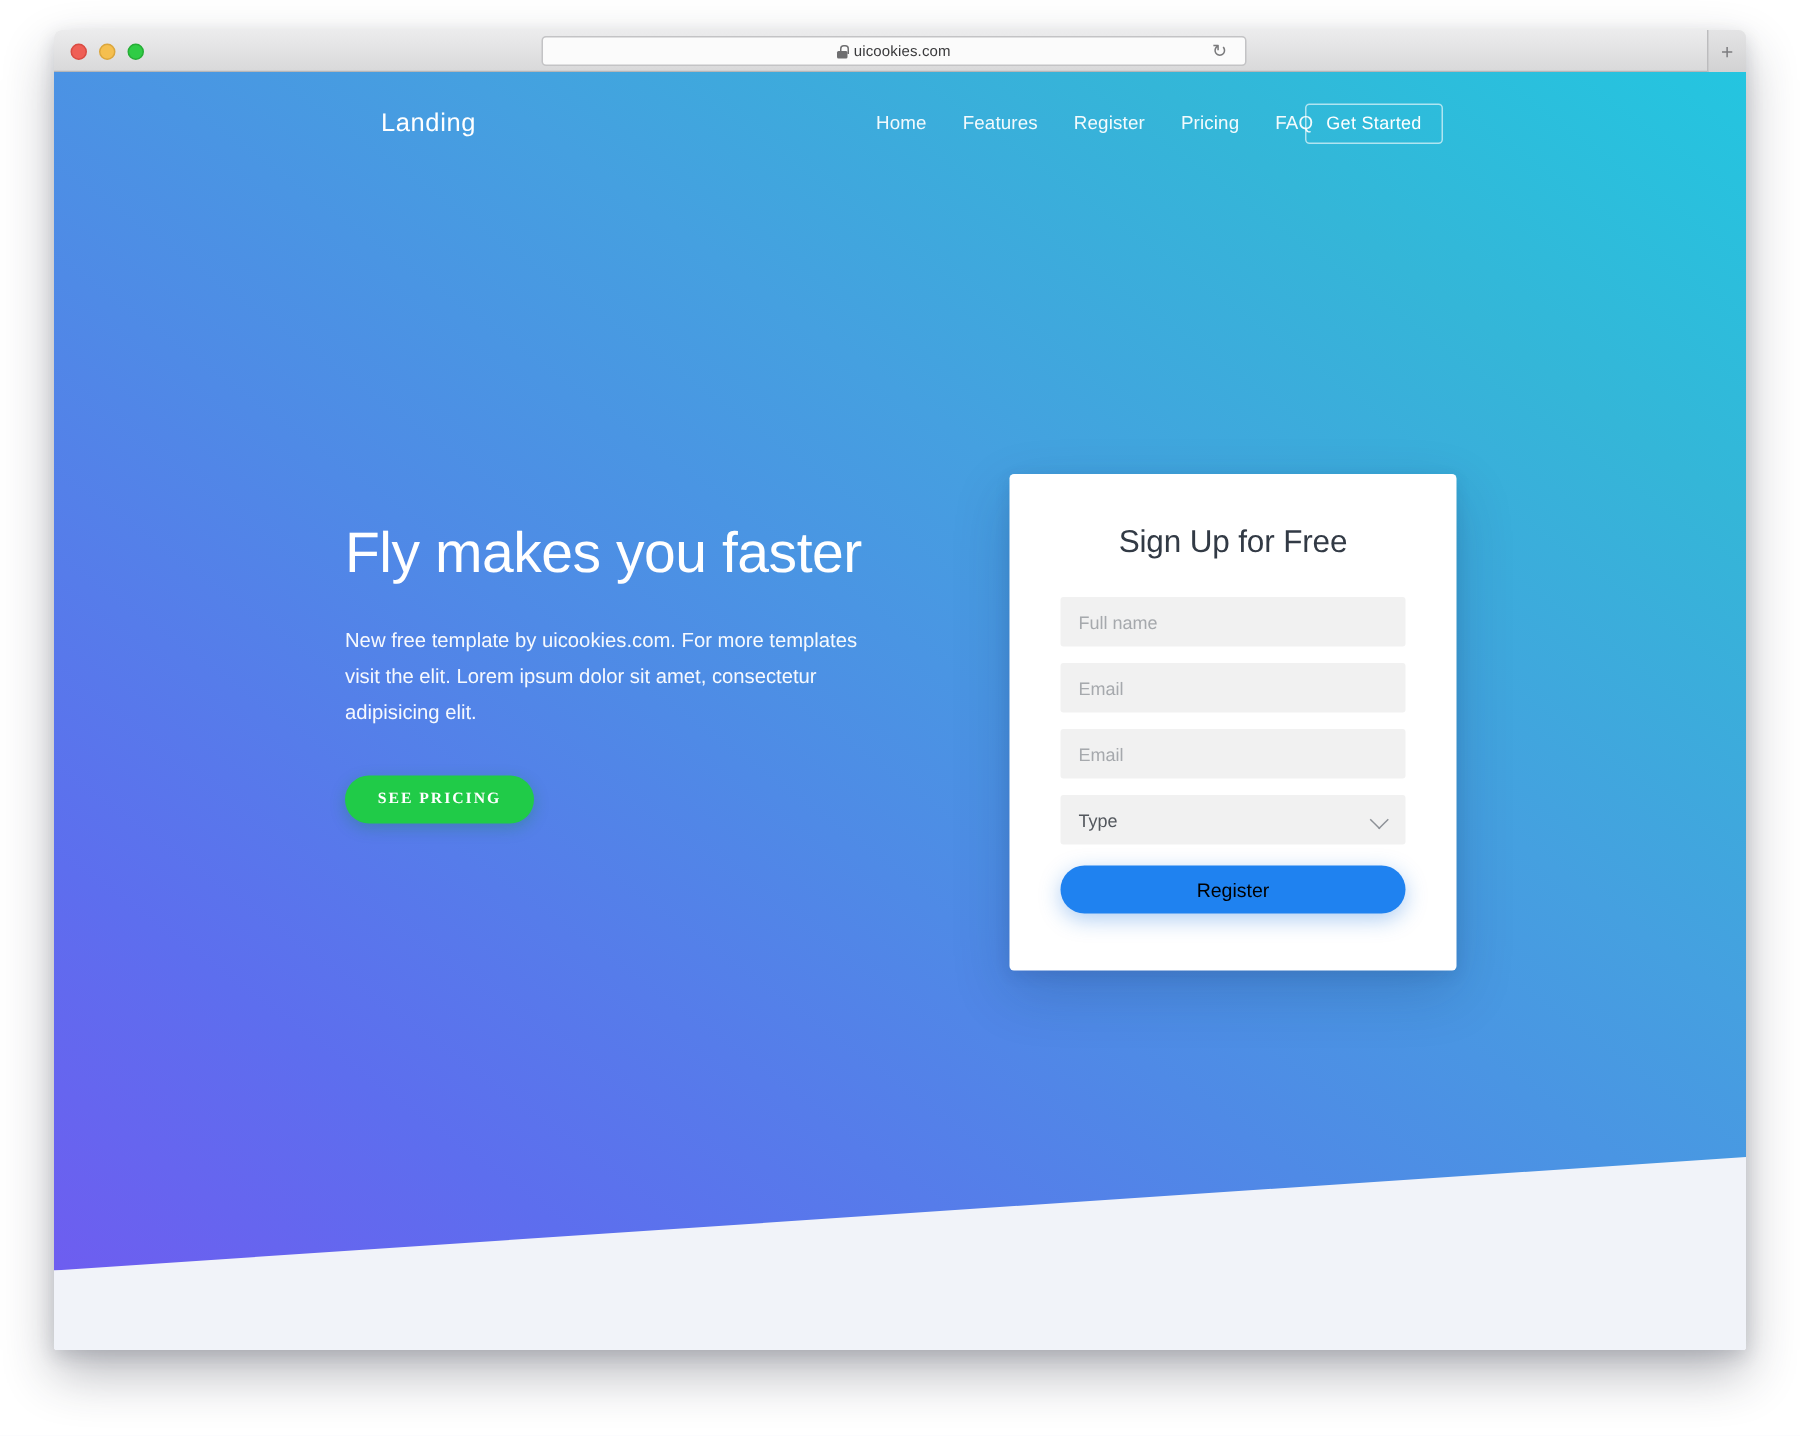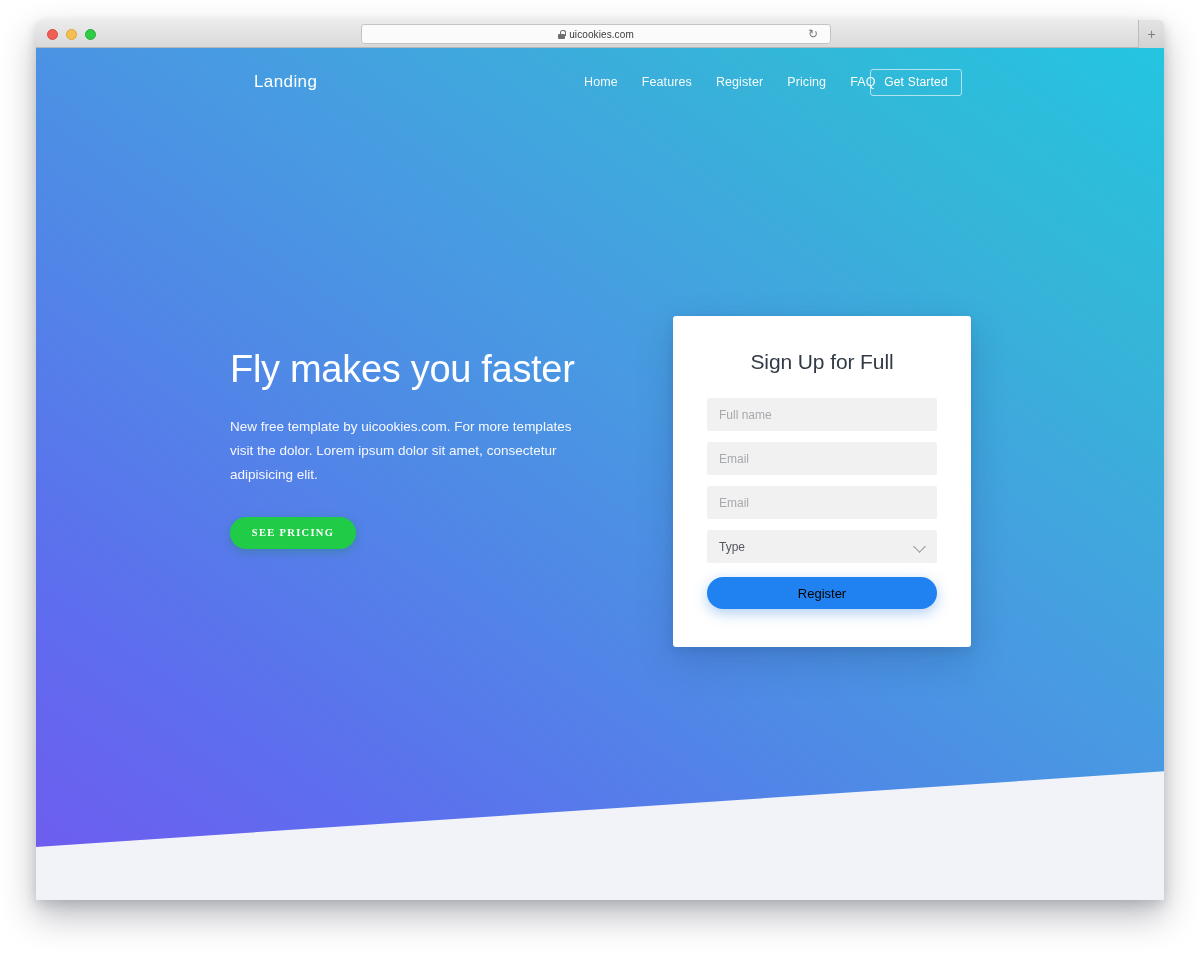--- a/index.html
+++ b/index.html
@@ -356,27 +356,27 @@
         <span class="nav-link">Register</span>
         <span class="nav-link">Pricing</span>
         <span class="nav-link">FAQ</span>
       </div>
       <button class="get-started-btn">Get Started</button>
     </div>
 
     <div class="hero-content">
       <h1 class="hero-title">Fly makes you faster</h1>
       <p class="hero-description" style="font-size:13.5px;font-weight:300;line-height:1.78;color:rgba(255,255,255,0.95);margin-bottom:30px;max-width:345px;">
-        <span>New free template by </span><a class="muted-link">uicookies.com</a><span>. For more templates visit the </span><a class="muted-link">dolor</a><span>. Lorem ipsum dolor sit amet, consectetur adipisicing elit.</span>
+        <span>New free template by </span><a class="muted-link">uicookies.com</a><span>. For more templates visit the </span><a class="muted-link">elit</a><span>. Lorem ipsum dolor sit amet, consectetur adipisicing elit.</span>
       </p>
       <button class="see-pricing-btn">SEE PRICING</button>
     </div>
 
     <div class="signup-card">
-      <div class="card-title">Sign Up for Full</div>
+      <div class="card-title">Sign Up for Free</div>
 
       <input class="field" type="text" placeholder="Full name" style="">
 
       <input class="field" type="text" placeholder="Email" style="">
 
       <input class="field" type="text" placeholder="Email" style="">
 
       <div class="select-wrap">
         <select class="select-field">
           <option>Type</option>

